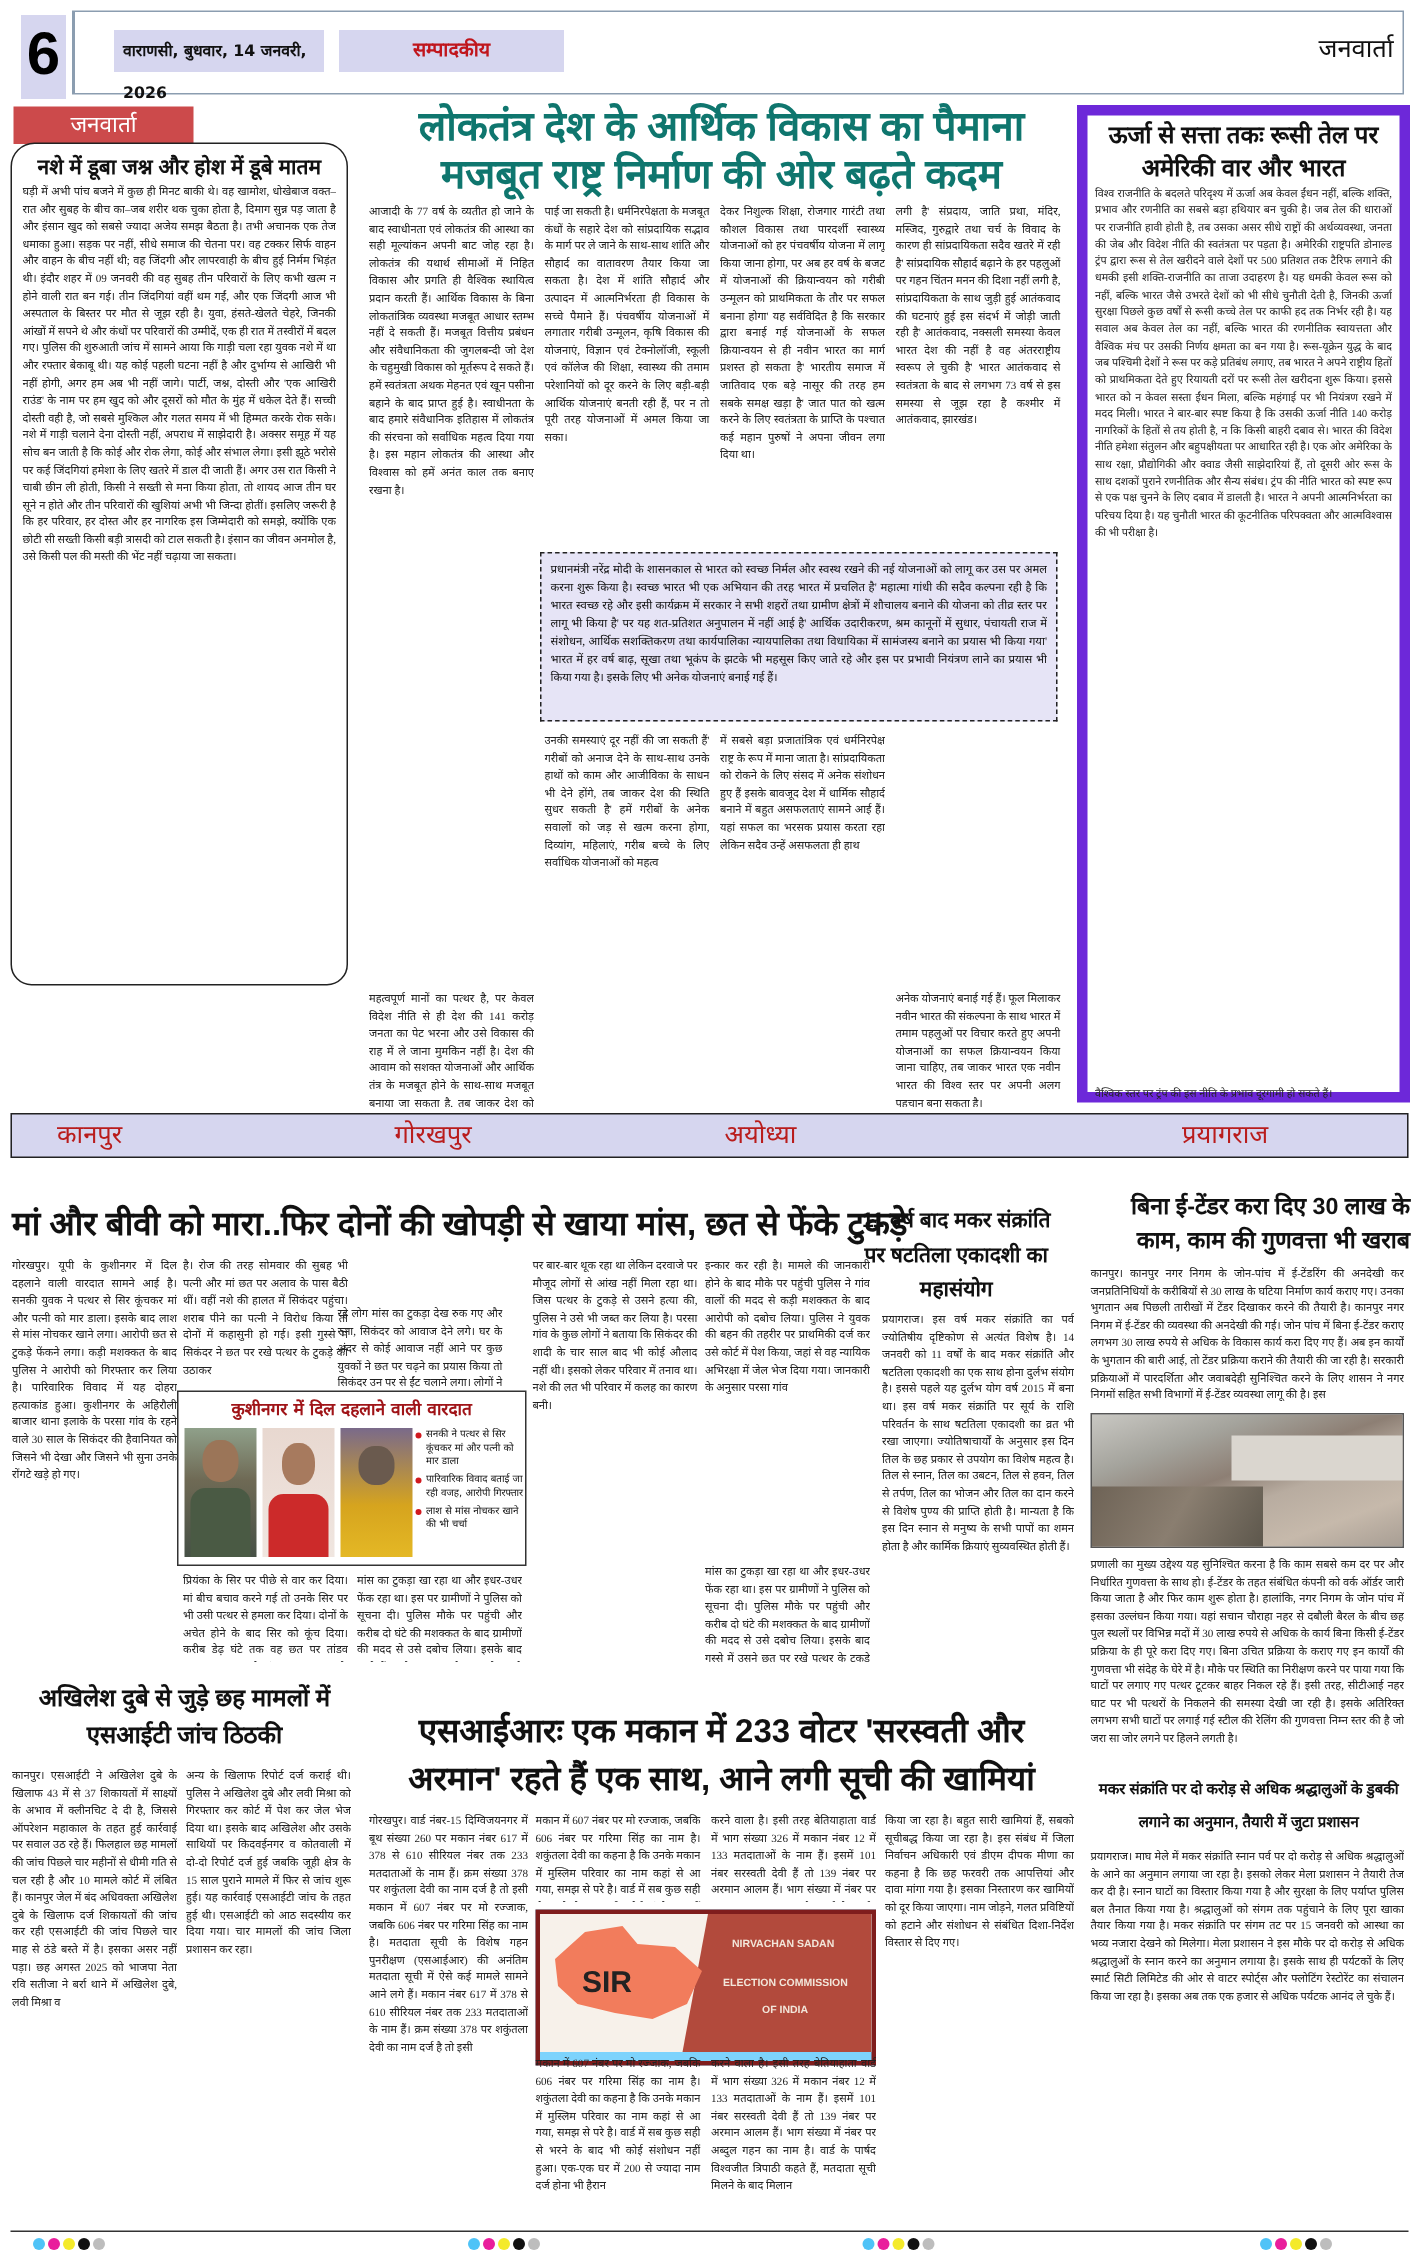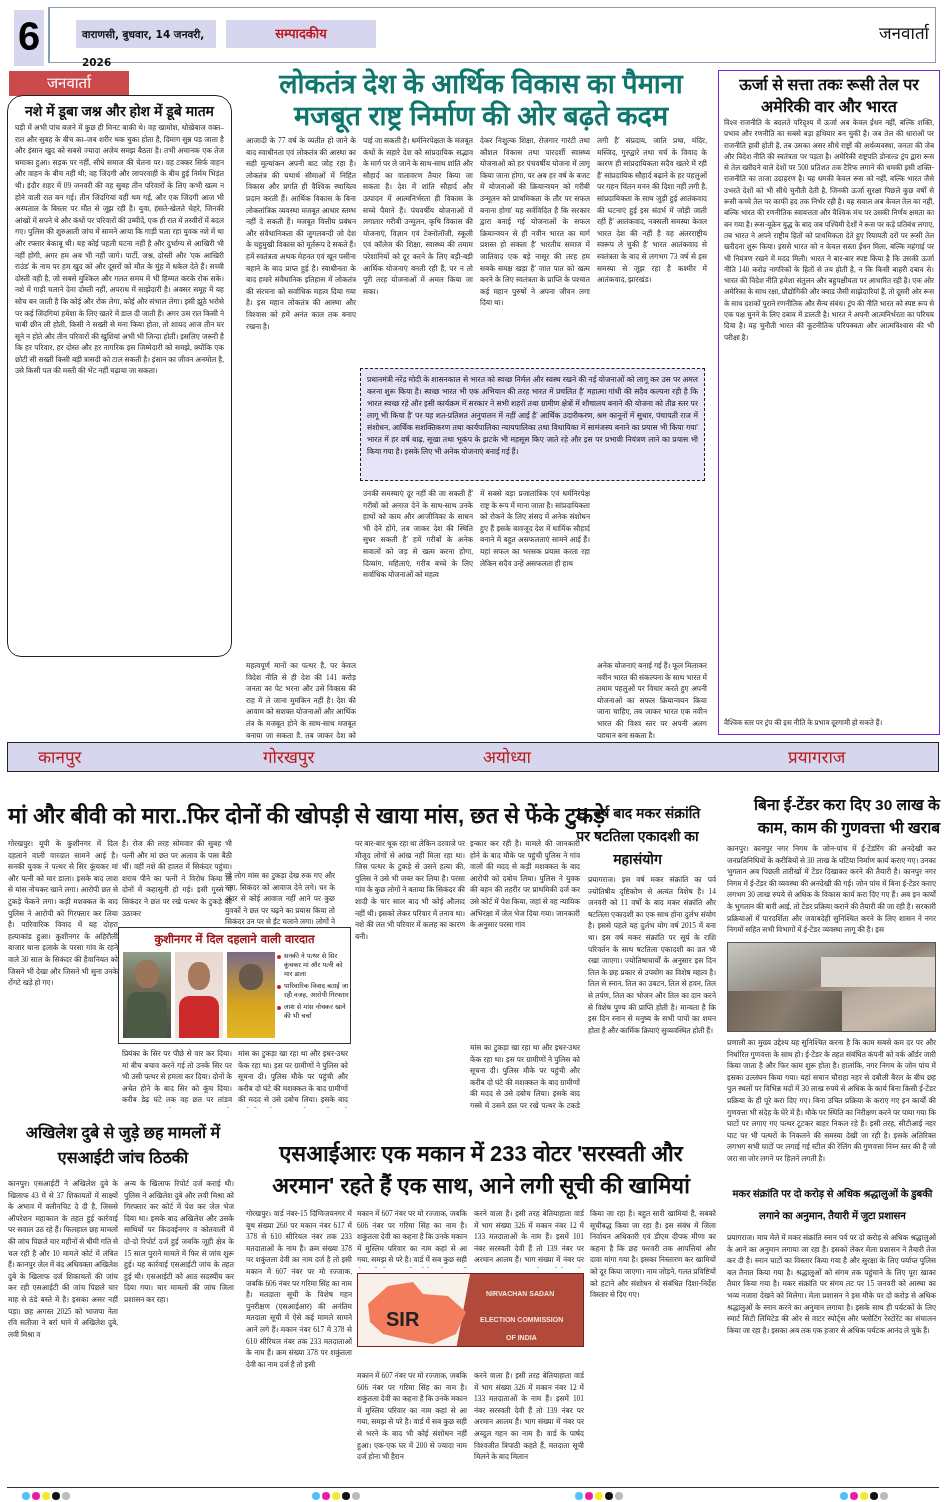--- a/index.html
+++ b/index.html
@@ -19,41 +19,41 @@
   #jv-band { left: 9px; top: 71px; width: 120px; height: 25px; background: #cc4a4b; color: #fff; font-size: 15px; line-height: 25px; text-align: center; }
   #bubble { left: 7px; top: 95px; width: 225px; height: 562px; border: 1.5px solid #222; border-radius: 16px 16px 14px 14px; padding: 6px 7px; }
   #bubble h2 { font-family: "Liberation Sans", sans-serif; font-size: 14px; font-weight: bold; text-align: center; line-height: 18px; margin-bottom: 2px; }
   #bubble .txt { height: 526px; }
   
   #ed-head { left: 246px; top: 68px; width: 470px; text-align: center; font-family: "Liberation Sans", sans-serif; font-weight: bold; font-size: 27px; line-height: 32px; color: #0f766e; }
   .ed-col { width: 110px; top: 135px; height: 520px; }
   #pull { left: 360px; top: 368px; width: 345px; height: 113px; background: #e6e4f6; border: 1.5px dashed #222; padding: 5px 6px; }
   #pull .txt { font-size: 7.6px; line-height: 12px; color: #111; height: 100px; }
   
-  #right-box { left: 718px; top: 70px; width: 222px; height: 665px; border: 1px solid #6d28d9; padding: 3px 5px; }
+  #right-box { left: 718px; top: 70px; width: 222px; height: 665px; border: 7px solid #6d28d9; padding: 3px 5px; }
   #right-box h2 { font-family: "Liberation Sans", sans-serif; font-size: 16px; font-weight: bold; text-align: center; line-height: 22px; }
   #right-box .txt { height: 600px; font-size: 7.2px; line-height: 11.3px; }
   
   #city-bar { left: 7px; top: 742px; width: 932px; height: 30px; background: #d6d6ef; border: 1px solid #222; }
   .city { position: absolute; top: 0; font-size: 17px; line-height: 28px; color: #b91c1c; }
   #news-head { left: 8px; top: 799px; width: 575px; font-family: "Liberation Sans", sans-serif; font-weight: bold; font-size: 22px; line-height: 34px; text-align: center; white-space: nowrap; }
   .n-col { top: 838px; width: 110px; height: 270px; }
   #photo-box { left: 118px; top: 927px; width: 233px; height: 117px; border: 1.5px solid #333; background: #fff; }
   #photo-title { left: 0; top: 0; width: 100%; height: 22px; font-size: 11.5px; font-weight: bold; color: #a01418; text-align: center; line-height: 22px; }
   .ph { position: absolute; top: 24px; height: 86px; }
   #bullets { position: absolute; left: 158px; top: 24px; width: 72px; font-size: 6.6px; line-height: 9px; color: #111; }
   #bullets li { list-style: none; position: relative; padding-left: 7px; margin-bottom: 3px; }
   #bullets li::before { content: ""; position: absolute; left: 0; top: 2.5px; width: 4px; height: 4px; border-radius: 50%; background: #d0191f; }
   
   #eka-head { left: 570px; top: 802px; width: 135px; text-align: center; font-family: "Liberation Sans", sans-serif; font-weight: bold; font-size: 14px; line-height: 23px; }
   #tender-head { left: 725px; top: 793px; width: 215px; text-align: right; font-family: Liberation Sans, sans-serif; font-weight: bold; font-size: 15.5px; line-height: 23px; }
   #tender-photo { left: 727px; top: 942px; width: 209px; height: 90px; background: linear-gradient(160deg, #c9c8c3 0%, #a4a39c 25%, #8d7f74 45%, #b8aca0 60%, #c6b9ab 80%, #a89e94 100%); border: 1px solid #555; }
   #akh-head { left: 8px; top: 1120px; width: 230px; text-align: center; font-family: "Liberation Sans", sans-serif; font-weight: bold; font-size: 16px; line-height: 25px; }
   #sir-head { left: 246px; top: 1138px; width: 470px; text-align: center; font-family: "Liberation Sans", sans-serif; font-weight: bold; font-size: 22px; line-height: 32px; }
-  #sir-photo { left: 357px; top: 1273px; width: 227px; height: 74px; border: 1px solid #7f1d1d; background: #7dd3fc; overflow: hidden; }
+  #sir-photo { left: 357px; top: 1273px; width: 227px; height: 104px; border: 3px solid #7f1d1d; background: #7dd3fc; overflow: hidden; }
   #mela-head { left: 725px; top: 1183px; width: 215px; text-align: center; font-family: "Liberation Sans", sans-serif; font-weight: bold; font-size: 10px; line-height: 22px; }
   #rule-bottom { left: 7px; top: 1487px; width: 932px; height: 1px; background: #333; }
   .reg { position: absolute; top: 1492px; display: flex; gap: 2px; }
   .reg span { width: 8px; height: 8px; border-radius: 50%; display: block; }
 </style>
 </head>
 <body>
 
 <div id="mast" class="abs">
   <div id="page-num" class="abs">6</div>

